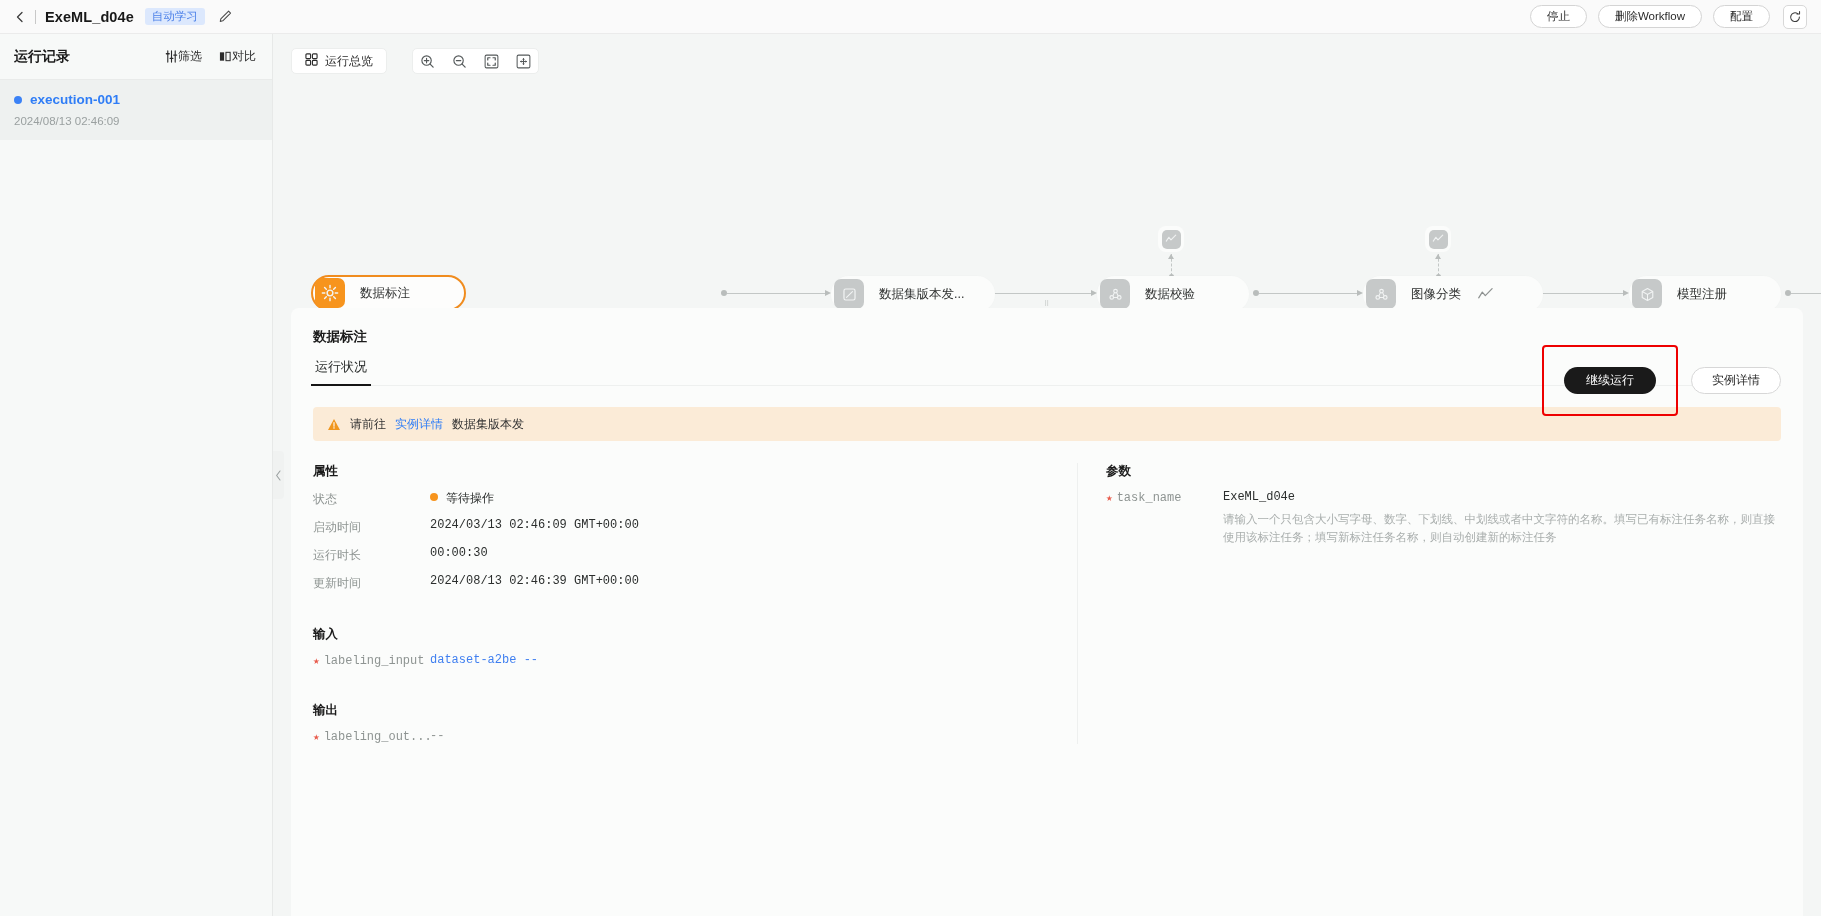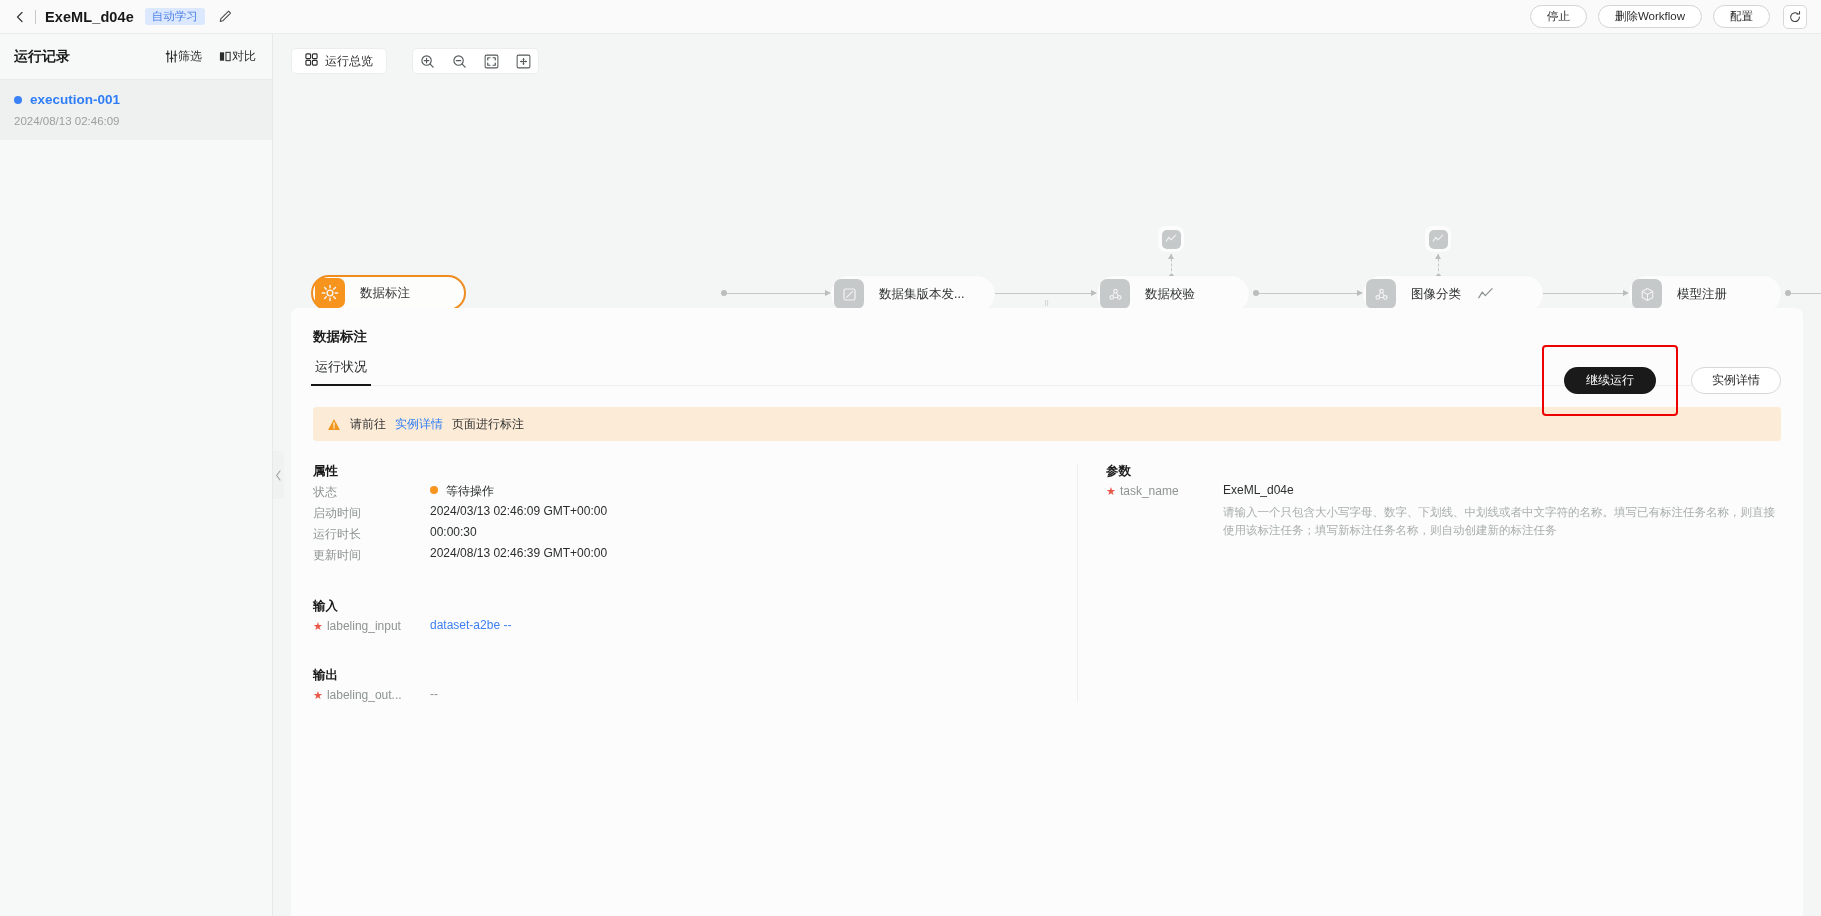--- a/index.html
+++ b/index.html
@@ -164,21 +164,21 @@
     display: flex; align-items: center; padding: 0 14px; gap: 9px; font-size: 12px; color: #333;
   }
   .alert-link { color: #2f7df6; cursor: pointer; }
   .warn-tri { width: 14px; height: 13px; display: flex; }
 
   .cols { display: flex; margin-top: 22px; }
   .col-left { width: 765px; flex: 0 0 765px; padding-right: 20px; border-right: 1px solid #eef0ef; }
   .col-right { flex: 1; padding-left: 28px; }
 
   .sec-title { font-size: 12.5px; font-weight: 700; color: #1b1b1b; }
-  .kv { display: flex; align-items: flex-start; margin-top: 3px; }
+  .kv { display: flex; align-items: flex-start; margin-top: 10px; font-family: Liberation Mono, monospace; }
   .kv-key { width: 117px; flex: 0 0 117px; font-size: 12px; color: #8e9492; padding-top: 1px; }
   .kv-val { font-size: 12px; color: #2b2e2d; }
   .status-dot { width: 8px; height: 8px; border-radius: 50%; background: #f7941d; display: inline-block; margin-right: 8px; vertical-align: 1px; }
   .req-star { color: #e8594a; margin-right: 4px; font-size: 11px; }
   .link-blue { color: #3f7ff0; cursor: pointer; }
   .muted-dash { color: #8e9492; }
   .param-key { width: 117px; flex: 0 0 117px; font-size: 12px; color: #8e9492; padding-top: 1px; }
   .param-val { font-size: 12px; color: #2b2e2d; }
   .param-desc { font-size: 11.5px; color: #a9aead; line-height: 1.55; margin-top: 7px; max-width: 578px; }
 
@@ -426,21 +426,21 @@
 
           <div class="alert">
             <span class="warn-tri">
               <svg width="14" height="13" viewBox="0 0 14 13">
                   <path d="M7 1 L13 12 H1 Z" fill="#f0961e"></path>
                   <path d="M7 4.6 V8.2 M7 9.6 V10.3" stroke="#fff" stroke-width="1.1" stroke-linecap="round"></path>
                 </svg>
             </span>
             <span>请前往 </span>
             <span class="alert-link">实例详情</span>
-            <span> 页面进行标注</span>
+            <span> 数据集版本发</span>
           </div>
 
           <div class="cols">
 
             <div class="col-left">
               <div class="sec-title">属性</div>
 
               <div class="kv">
                 <div class="kv-key">状态</div>
                 <div class="kv-val">

